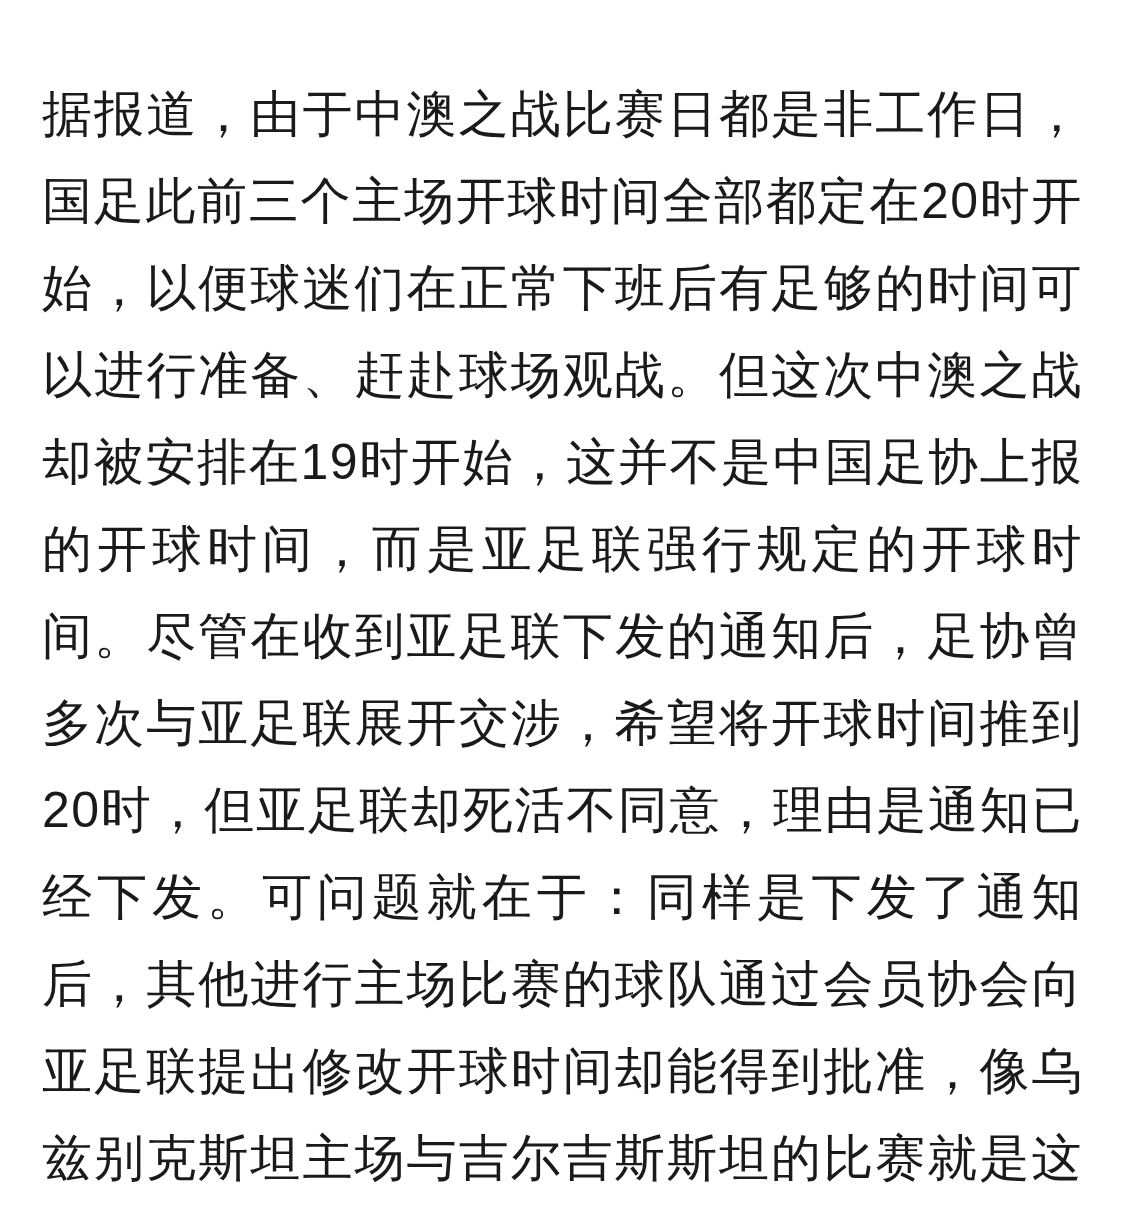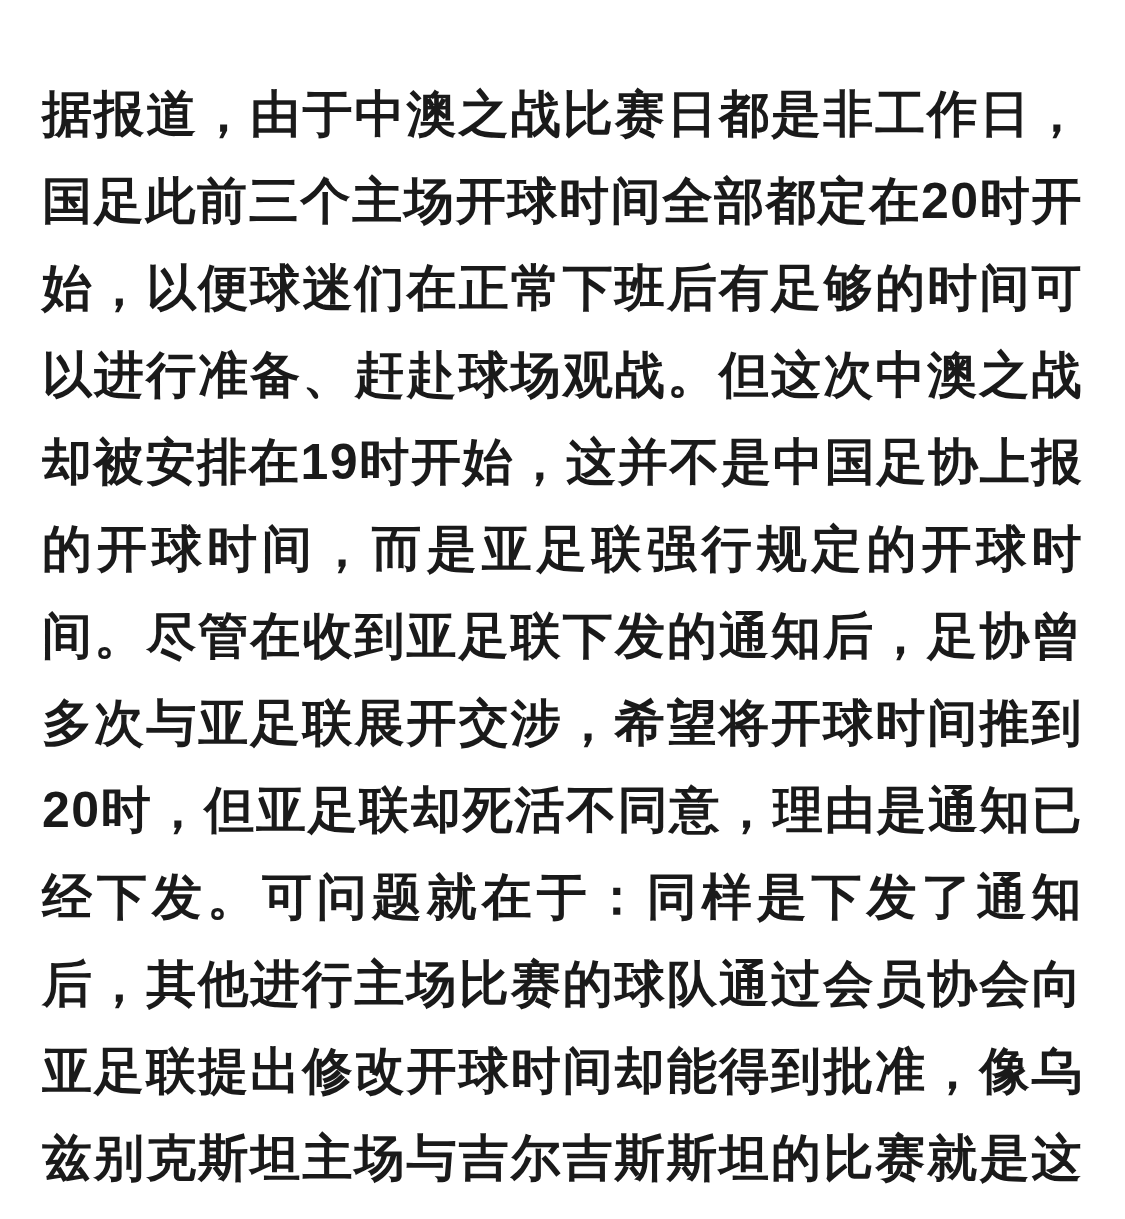--- a/index.html
+++ b/index.html
@@ -20,22 +20,22 @@
     font-size: 50px;
     line-height: 87px;
     letter-spacing: 1.5px;
     color: #1a1a1a;
     text-align: justify;
     text-justify: inter-character;
     word-break: break-all;
     overflow-wrap: break-word;
   }
   .seg {
-    font-weight: 700;
+    font-weight: 400;
   }
   .seg.bold {
-    font-weight: 700;
+    font-weight: 400;
   }
 </style>
 </head>
 <body>
 
 <p class="article"><span class="seg">据报道，由于中澳之战比赛日都是非工作日，国足此前三个主场开球时间全部都定在20时开始，以便球迷们在正常下班后有足够的时间可以进行准备、赶赴球场观战。但这次中澳之战却被安排在19时开始，这并不是中国足协上报的开球时间，而是亚足联强行规定的开球时间。</span><span class="seg bold">尽管在收到亚足联下发的通知后，足协曾多次与亚足联展开交涉，希望将开球时间推到20时，但亚足联却死活不同意，理由是通知已经下发。</span><span class="seg">可问题就在于：同样是下发了通知后，其他进行主场比赛的球队通过会员协会向亚足联提出修改开球时间却能得到批准，像乌兹别克斯坦主场与吉尔吉斯斯坦的比赛就是这种情况。</span></p>
 
 </body></html>

